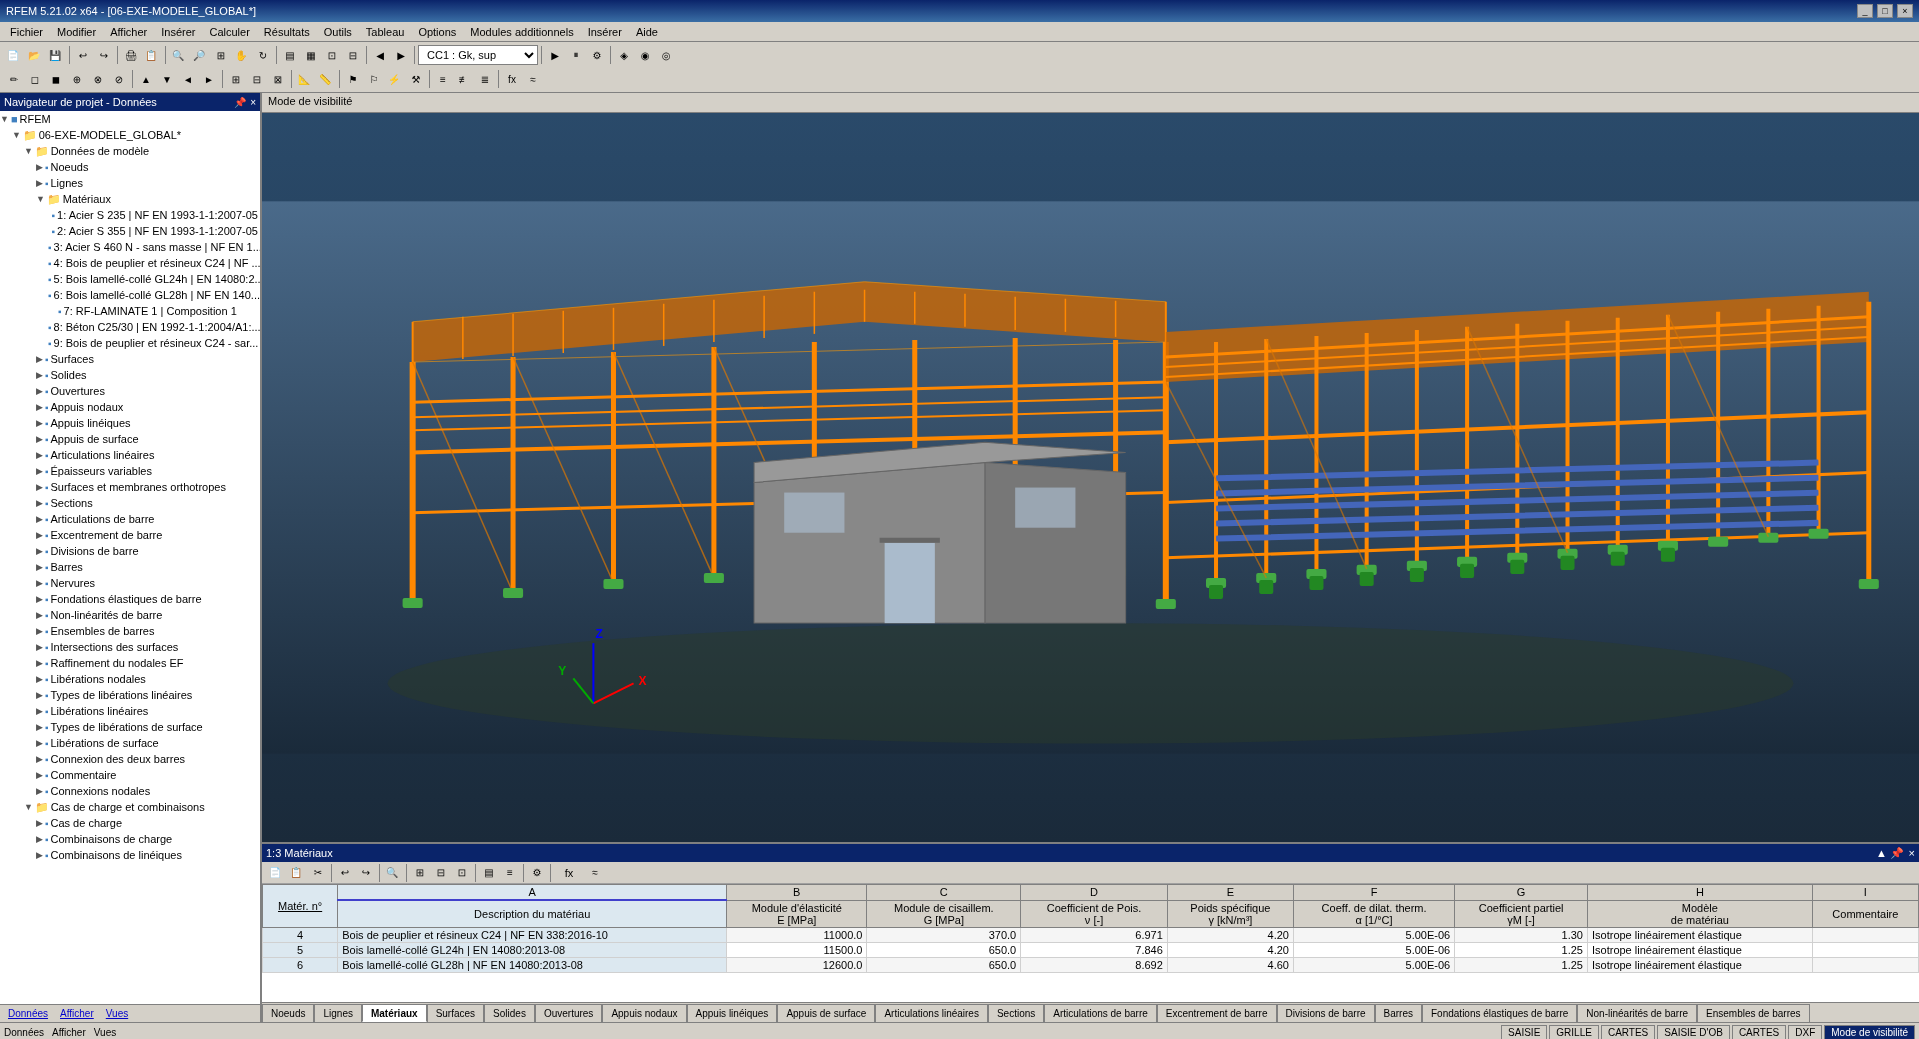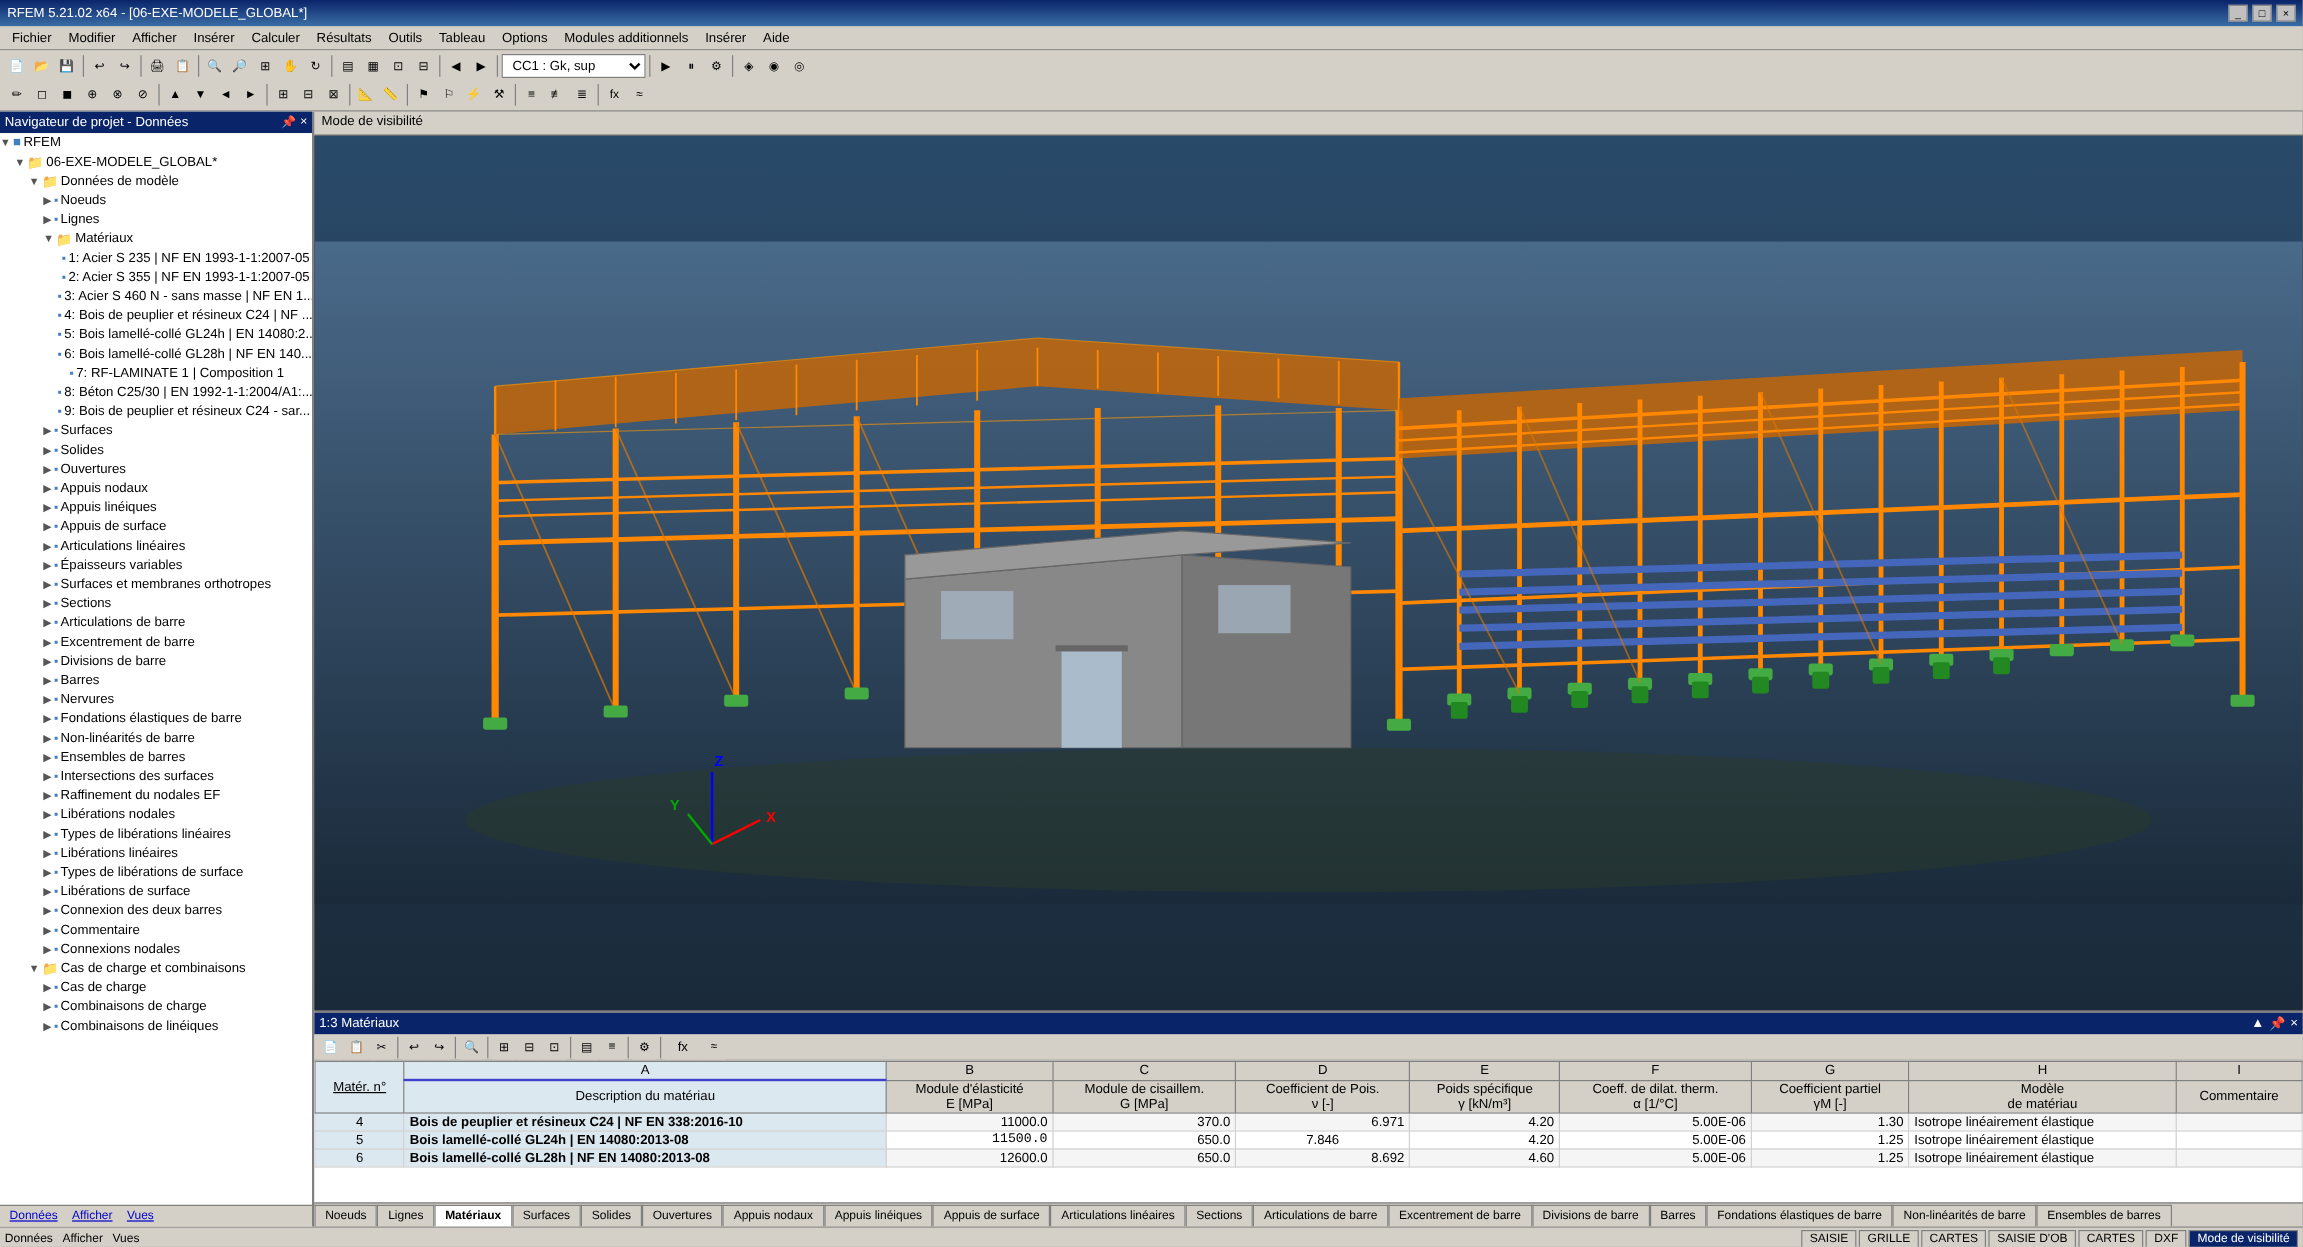--- a/index.html
+++ b/index.html
@@ -202,21 +202,21 @@
       font-weight: normal;
       white-space: nowrap;
     }
     table.grid-table td {
       border: 1px solid #d0d0d0;
       padding: 1px 4px;
       white-space: nowrap;
     }
     table.grid-table tr:nth-child(odd) td { background: #f5f5f5; }
     table.grid-table tr:nth-child(even) td { background: #ffffff; }
-    .col-a { background: #dce8f0 !important; font-weight: bold; }
+    .col-a { background: #dce8f0 !important; font-weight: normal; }
 
     
     .tab-bar {
       height: 20px;
       display: flex;
       align-items: flex-end;
       background: #d4d0c8;
       border-top: 1px solid #808080;
       overflow-x: auto;
       flex-shrink: 0;
@@ -878,23 +878,23 @@
       <td style="text-align:right;">6.971</td>
       <td style="text-align:right;">4.20</td>
       <td style="text-align:right;">5.00E-06</td>
       <td style="text-align:right;">1.30</td>
       <td>Isotrope linéairement élastique</td>
       <td></td>
     </tr>
               <tr>
       <td style="text-align:center;background:#dce8f0;">5</td>
       <td class="col-a">Bois lamellé-collé GL24h | EN 14080:2013-08</td>
-      <td style="text-align:right;font-family:Liberation Mono, monospace;">11500.0</td>
+      <td style="text-align:right;">11500.0</td>
       <td style="text-align:right;">650.0</td>
-      <td style="text-align:center;">7.846</td>
+      <td style="text-align:right;">7.846</td>
       <td style="text-align:right;">4.20</td>
       <td style="text-align:right;">5.00E-06</td>
       <td style="text-align:right;">1.25</td>
       <td>Isotrope linéairement élastique</td>
       <td></td>
     </tr>
               <tr>
       <td style="text-align:center;background:#dce8f0;">6</td>
       <td class="col-a">Bois lamellé-collé GL28h | NF EN 14080:2013-08</td>
       <td style="text-align:right;">12600.0</td>

